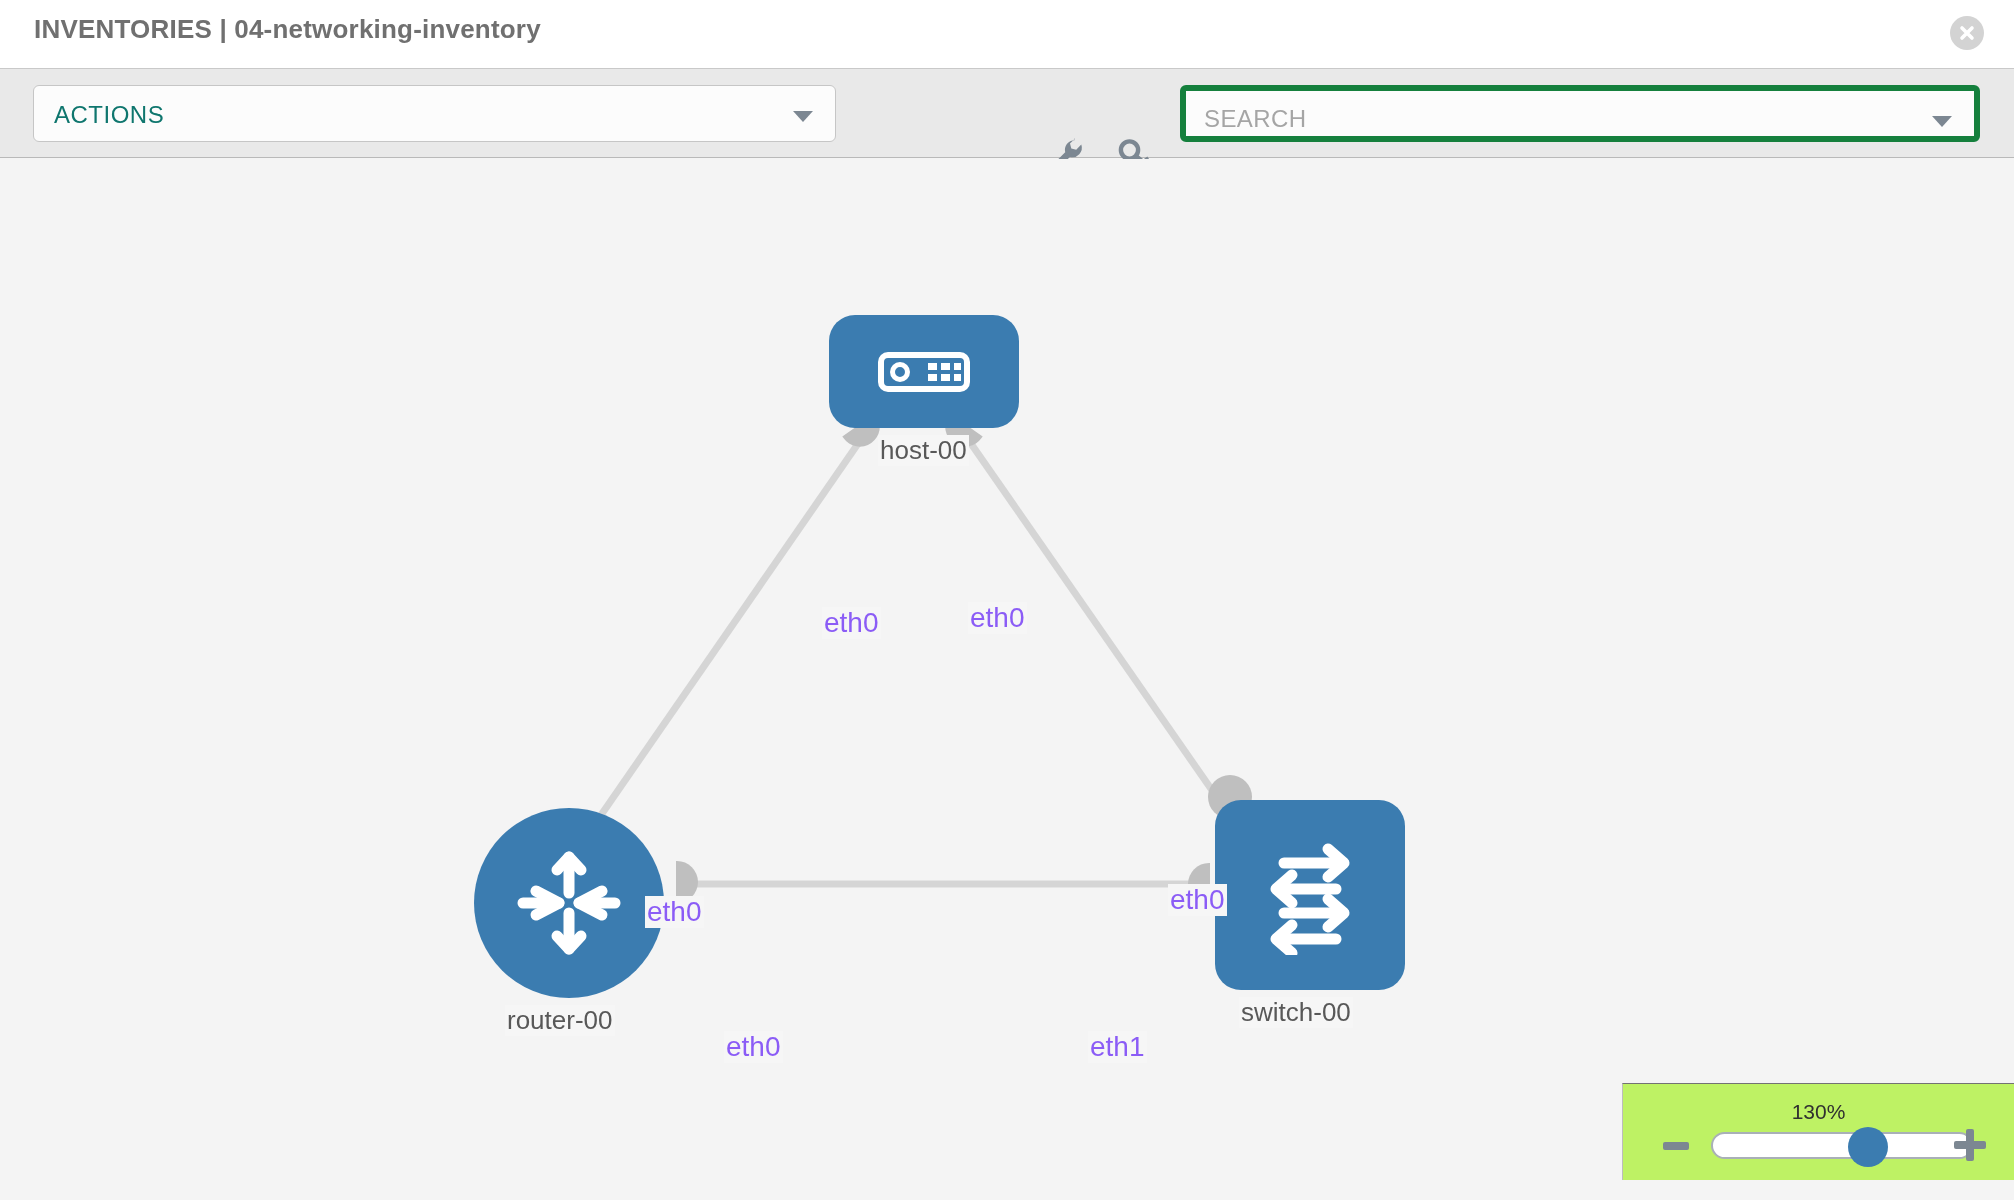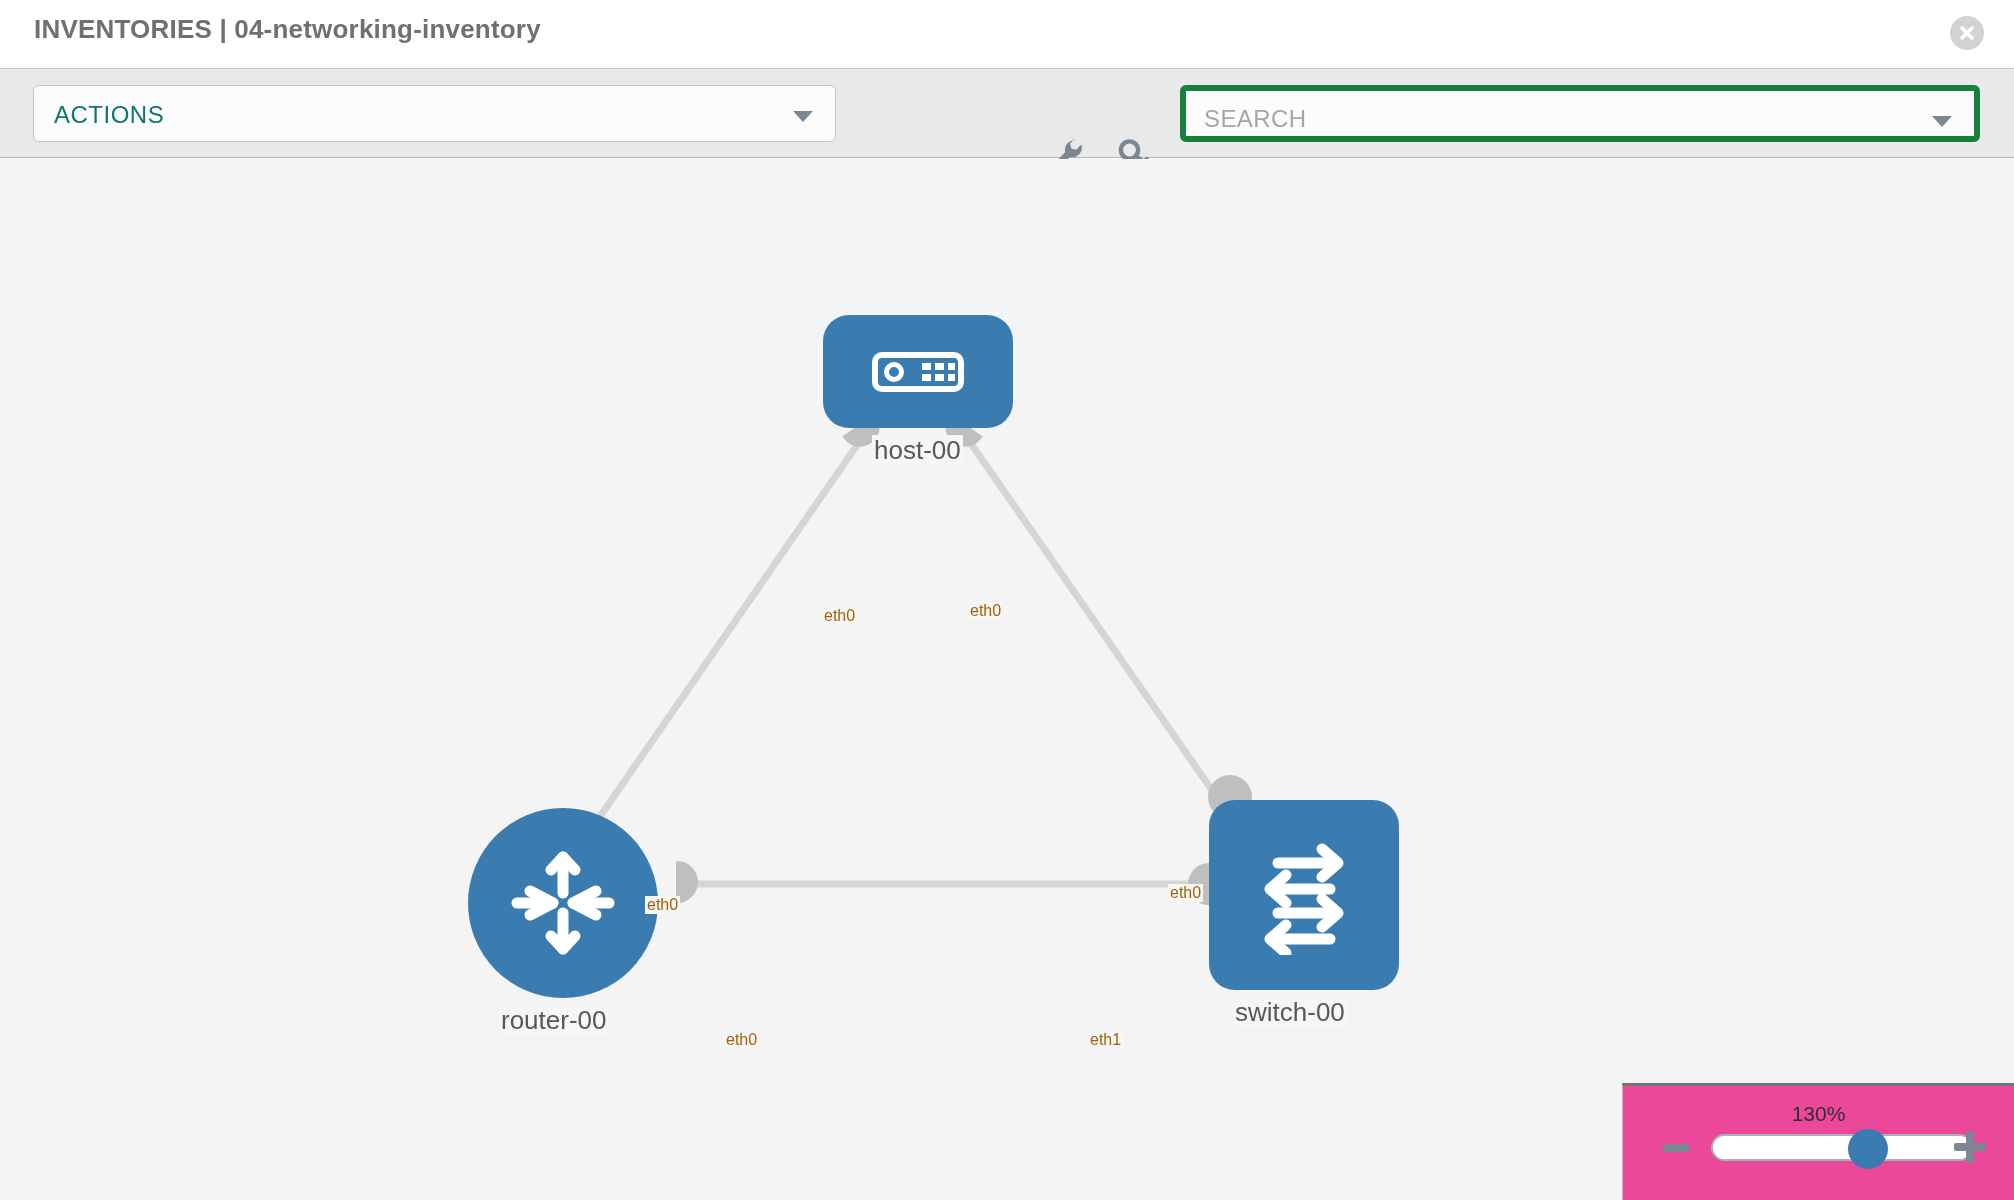--- a/index.html
+++ b/index.html
@@ -79,48 +79,48 @@
 
   
   .canvas {
     position: absolute; left: 0; top: 159px;
     width: 2014px; height: 1041px;
     background: #f4f4f4;
     overflow: hidden;
   }
   .canvas svg.links { position: absolute; left: 0; top: 0; }
 
-  .node { position: absolute; }
+  .node { position: absolute; margin-left: 6px; }
   .node-shape {
     position: absolute; background: #3b7cb0;
     display: flex; align-items: center; justify-content: center;
     cursor: pointer;
   }
   .node-label {
     position: absolute;
     font-size: 26px; color: #585858;
     background: #f6f6f6;
     white-space: nowrap;
     padding: 0 2px;
   }
   .iflabel {
     position: absolute;
-    font-size: 16px; color: #a16207;
+    font-size: 28px; color: #8b5cf6;
     background: #f6f6f6;
     white-space: nowrap;
     padding: 0 2px;
   }
   .connector { position: absolute; background: #bfbfbf; }
 
   
   .zoom-panel {
     position: absolute; left: 1622px; top: 1083px;
-    width: 392px; height: 117px;
-    background: #ec4899;
-    border-top: 3px solid #737373;
+    width: 392px; height: 97px;
+    background: #bef264;
+    border-top: 1px solid #737373;
     border-left: 1px solid #bcbcbc;
   }
   .zoom-percent {
     position: absolute; left: 0; right: 0; top: 16px;
     text-align: center; font-size: 21px; color: #303030;
   }
   .zoom-minus {
     position: absolute; left: 40px; top: 58px;
     width: 26px; height: 8px; border-radius: 2px; background: #7c8792;
     cursor: pointer;

